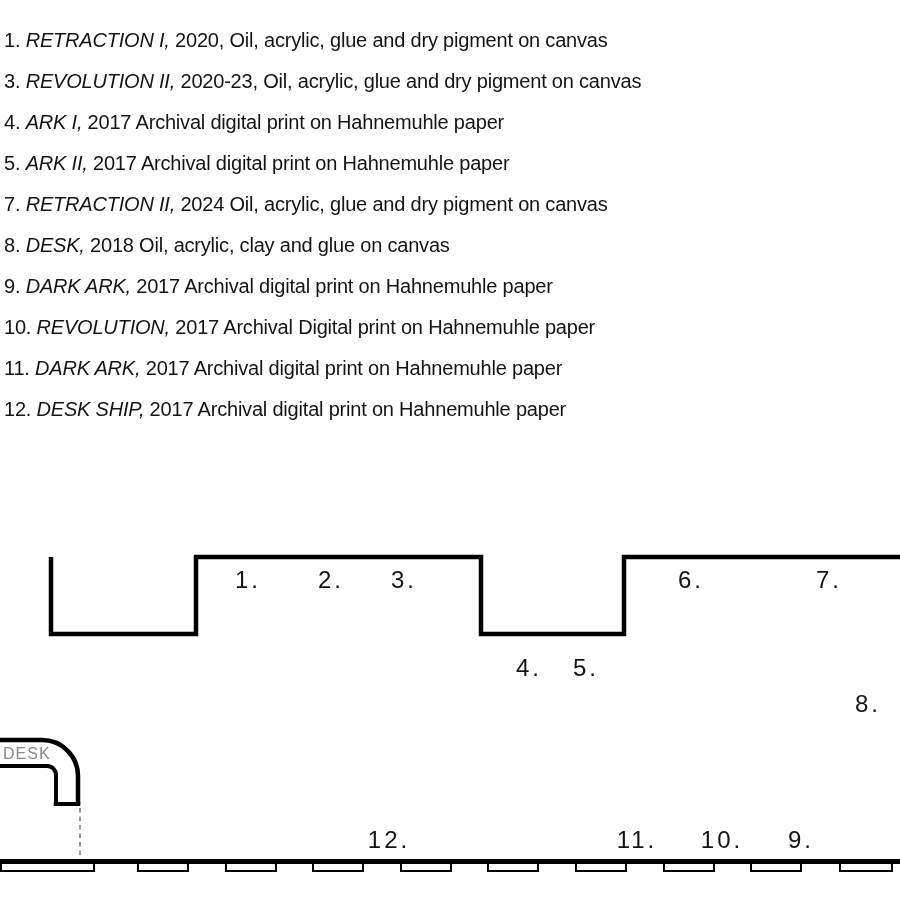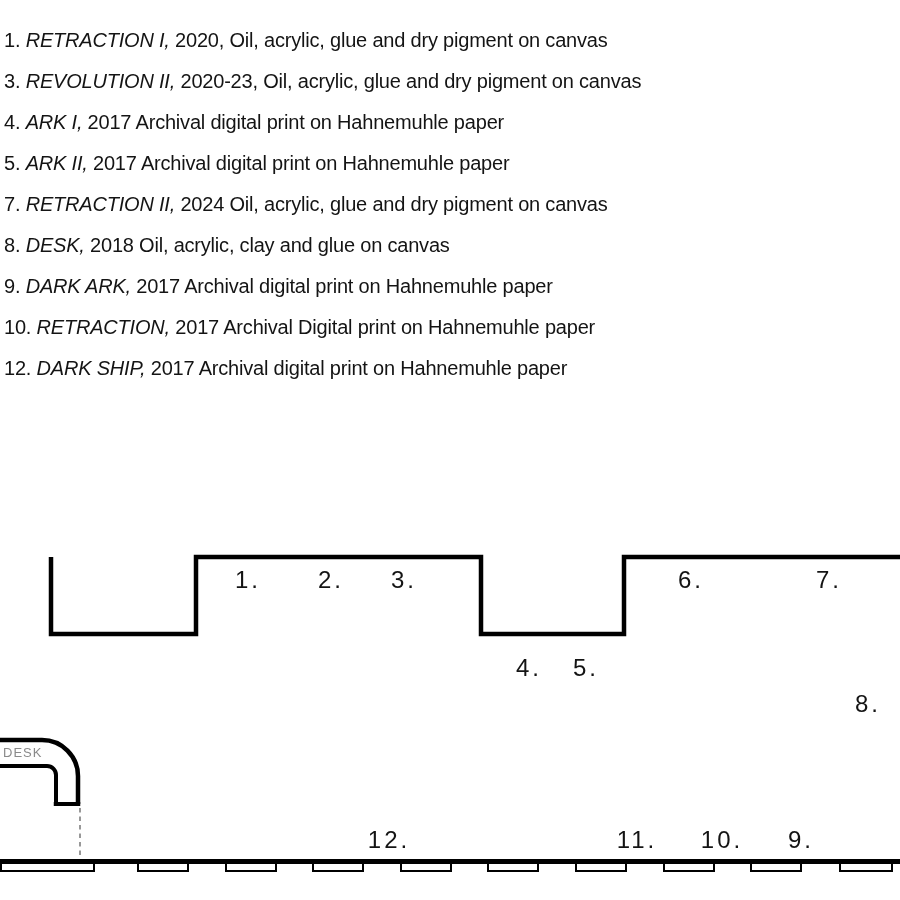--- a/index.html
+++ b/index.html
@@ -26,21 +26,21 @@
   .desk-line{ fill:none; stroke:var(--wall); stroke-width:4.5; }
   .desk-line-thin{ fill:none; stroke:var(--wall); stroke-width:4; }
   .dashed-line{ stroke:#777777; stroke-width:1.5; stroke-dasharray:4.5 4; }
   .panel{ fill:#ffffff; stroke:var(--wall); stroke-width:2; }
   .marker{
     position:absolute; transform:translate(-50%,-50%);
     font-size:24px; letter-spacing:3px; white-space:nowrap; color:var(--text);
   }
   .desk-label{
     position:absolute; left:3px; top:745px;
-    font-size:13px; letter-spacing:1px; color:var(--desk-label);
+    font-size:16px; letter-spacing:1px; color:var(--desk-label);
   }
 </style>
 </head>
 <body>
 
 <div class="screen">
 
   <ol class="artwork-list">
     <li class="artwork-item">
       <span>1.</span>
@@ -72,26 +72,31 @@
       <span class="title">DESK,</span>
       <span>2018 Oil, acrylic, clay and glue on canvas</span>
     </li>
     <li class="artwork-item">
       <span>9.</span>
       <span class="title">DARK ARK,</span>
       <span>2017 Archival digital print on Hahnemuhle paper</span>
     </li>
     <li class="artwork-item">
       <span>10.</span>
-      <span class="title">RETRACTION,</span>
+      <span class="title">REVOLUTION,</span>
       <span>2017 Archival Digital print on Hahnemuhle paper</span>
     </li>
     <li class="artwork-item">
+      <span>11.</span>
+      <span class="title">DARK ARK,</span>
+      <span>2017 Archival digital print on Hahnemuhle paper</span>
+    </li>
+    <li class="artwork-item">
       <span>12.</span>
-      <span class="title">DARK SHIP,</span>
+      <span class="title">DESK SHIP,</span>
       <span>2017 Archival digital print on Hahnemuhle paper</span>
     </li>
   </ol>
 
   <svg class="plan-svg" width="900" height="900" viewBox="0 0 900 900">
 
     <path class="wall" d="M 51 557 L 51 634 L 196 634 L 196 557 L 481 557 L 481 634 L 624 634 L 624 557 L 902 557"></path>
 
     <line class="south-wall" x1="-2" y1="861.5" x2="902" y2="861.5"></line>
 

